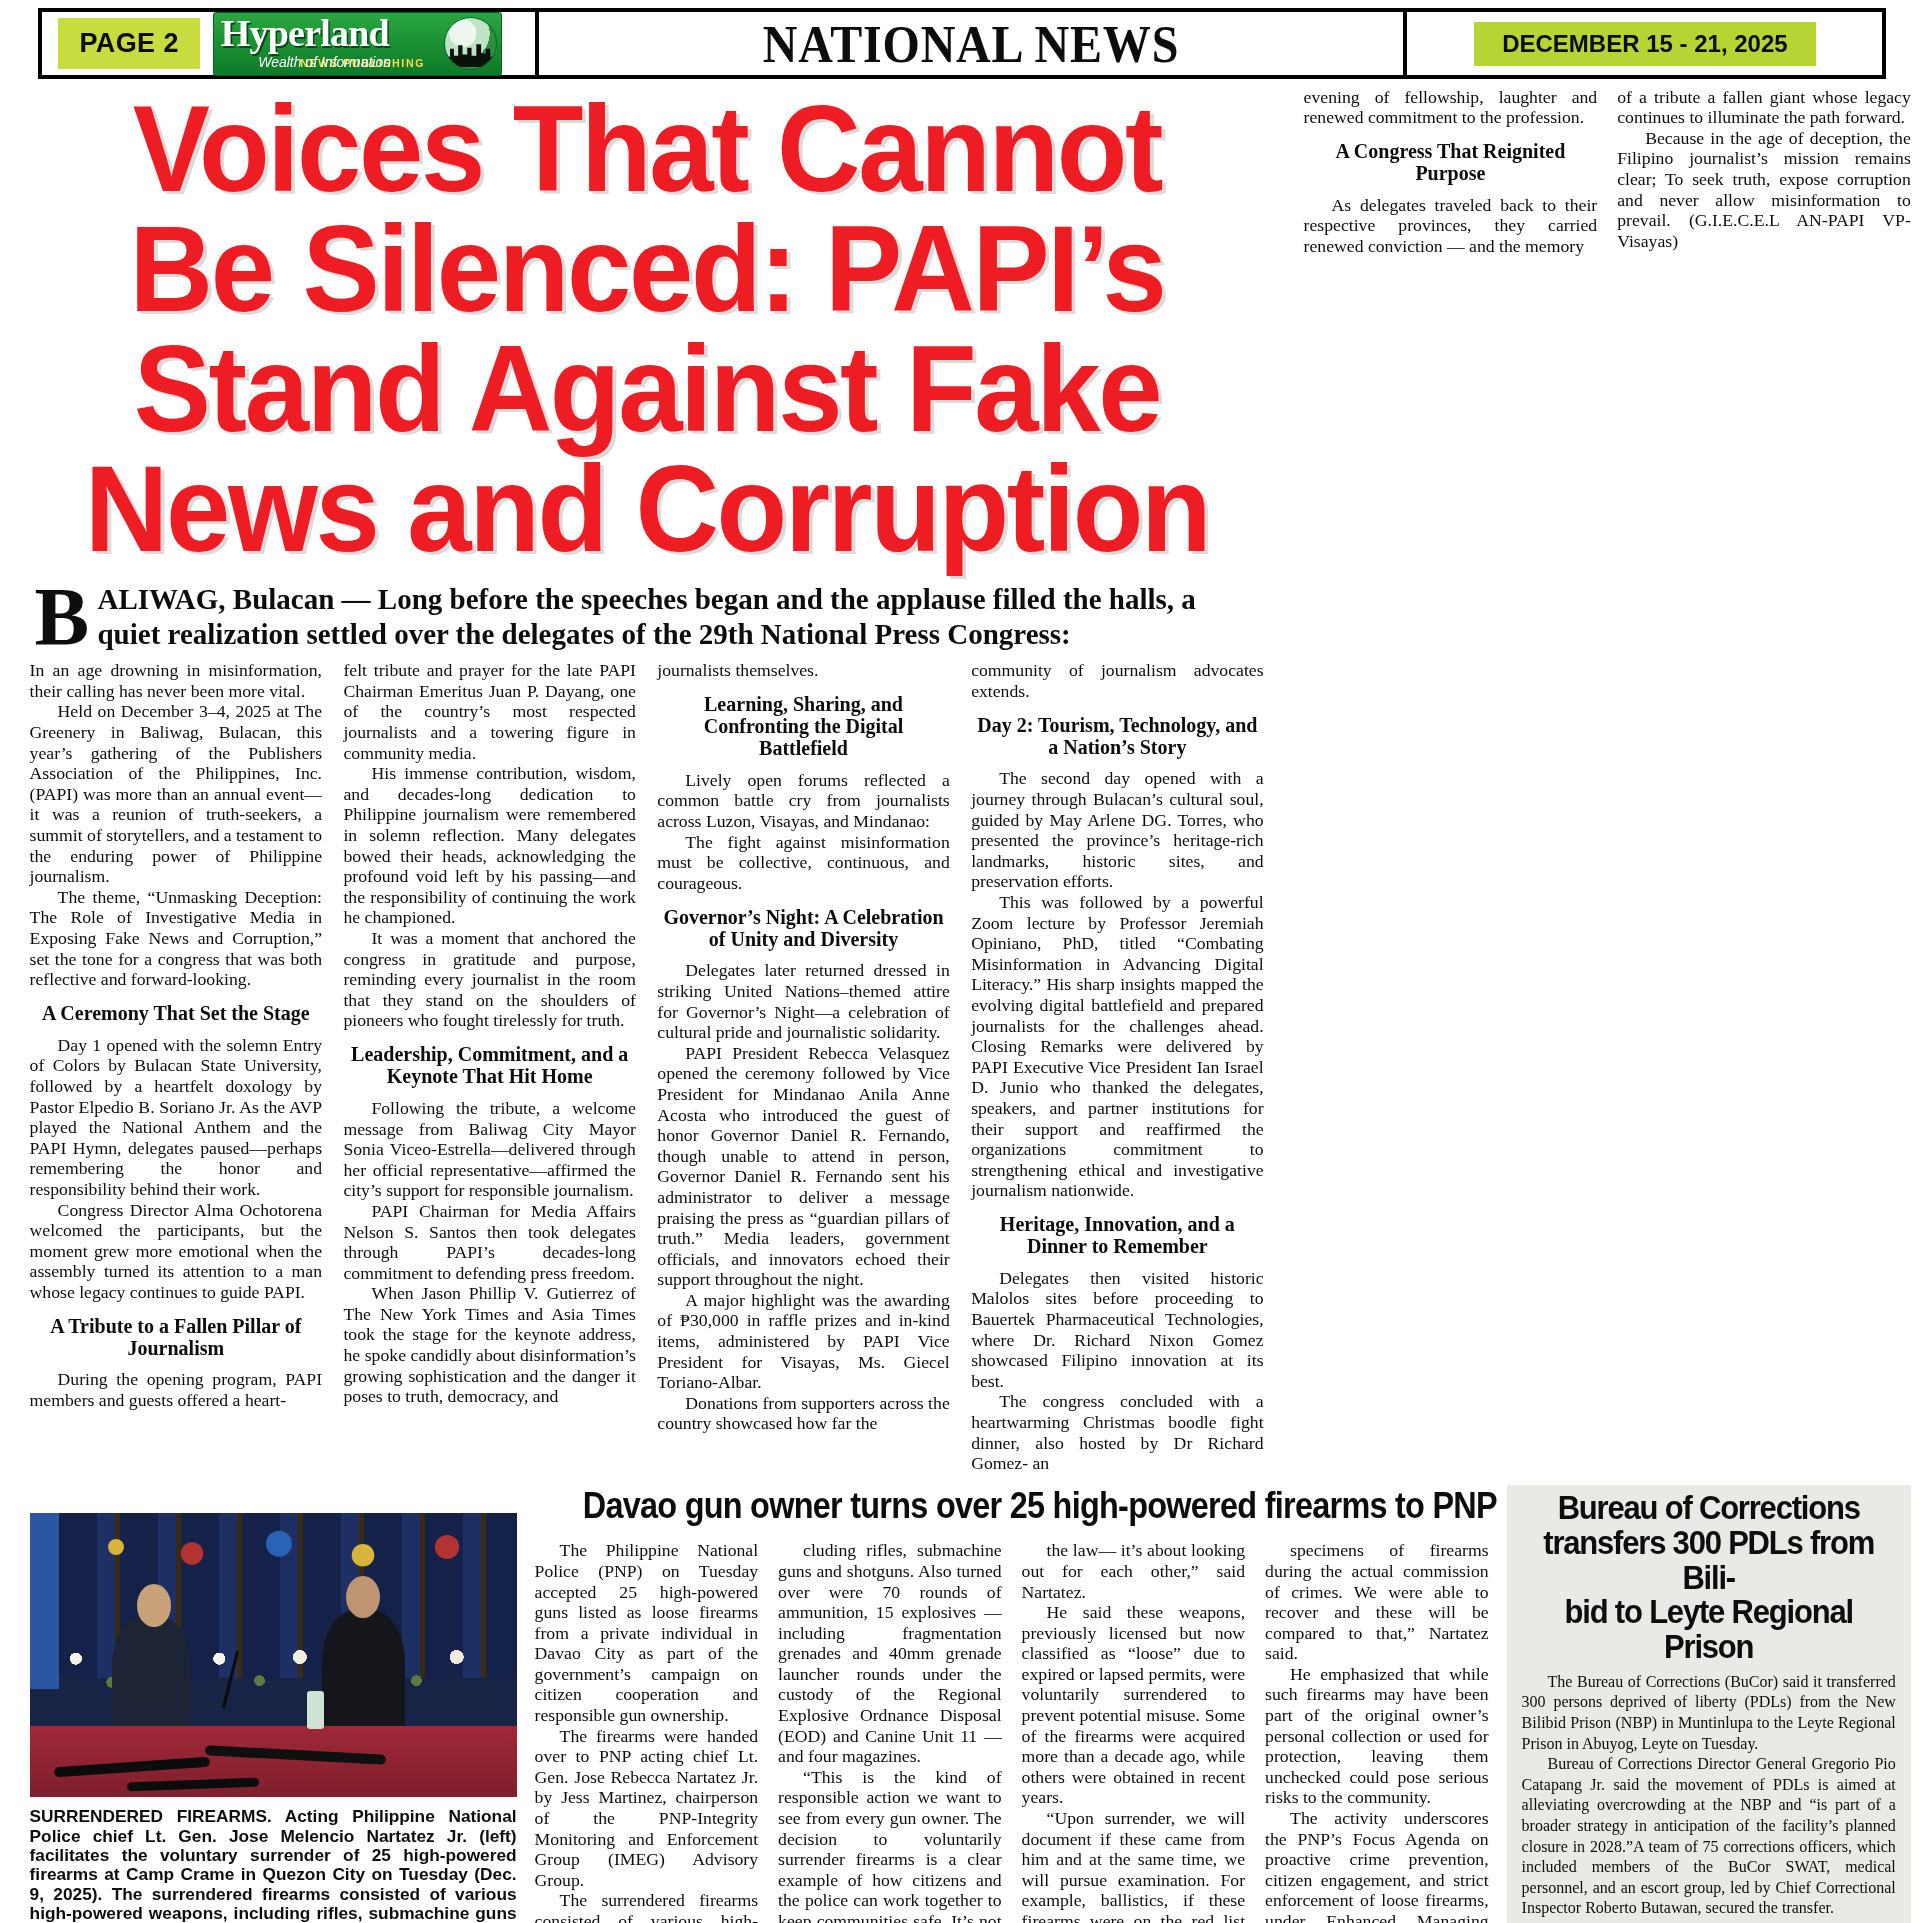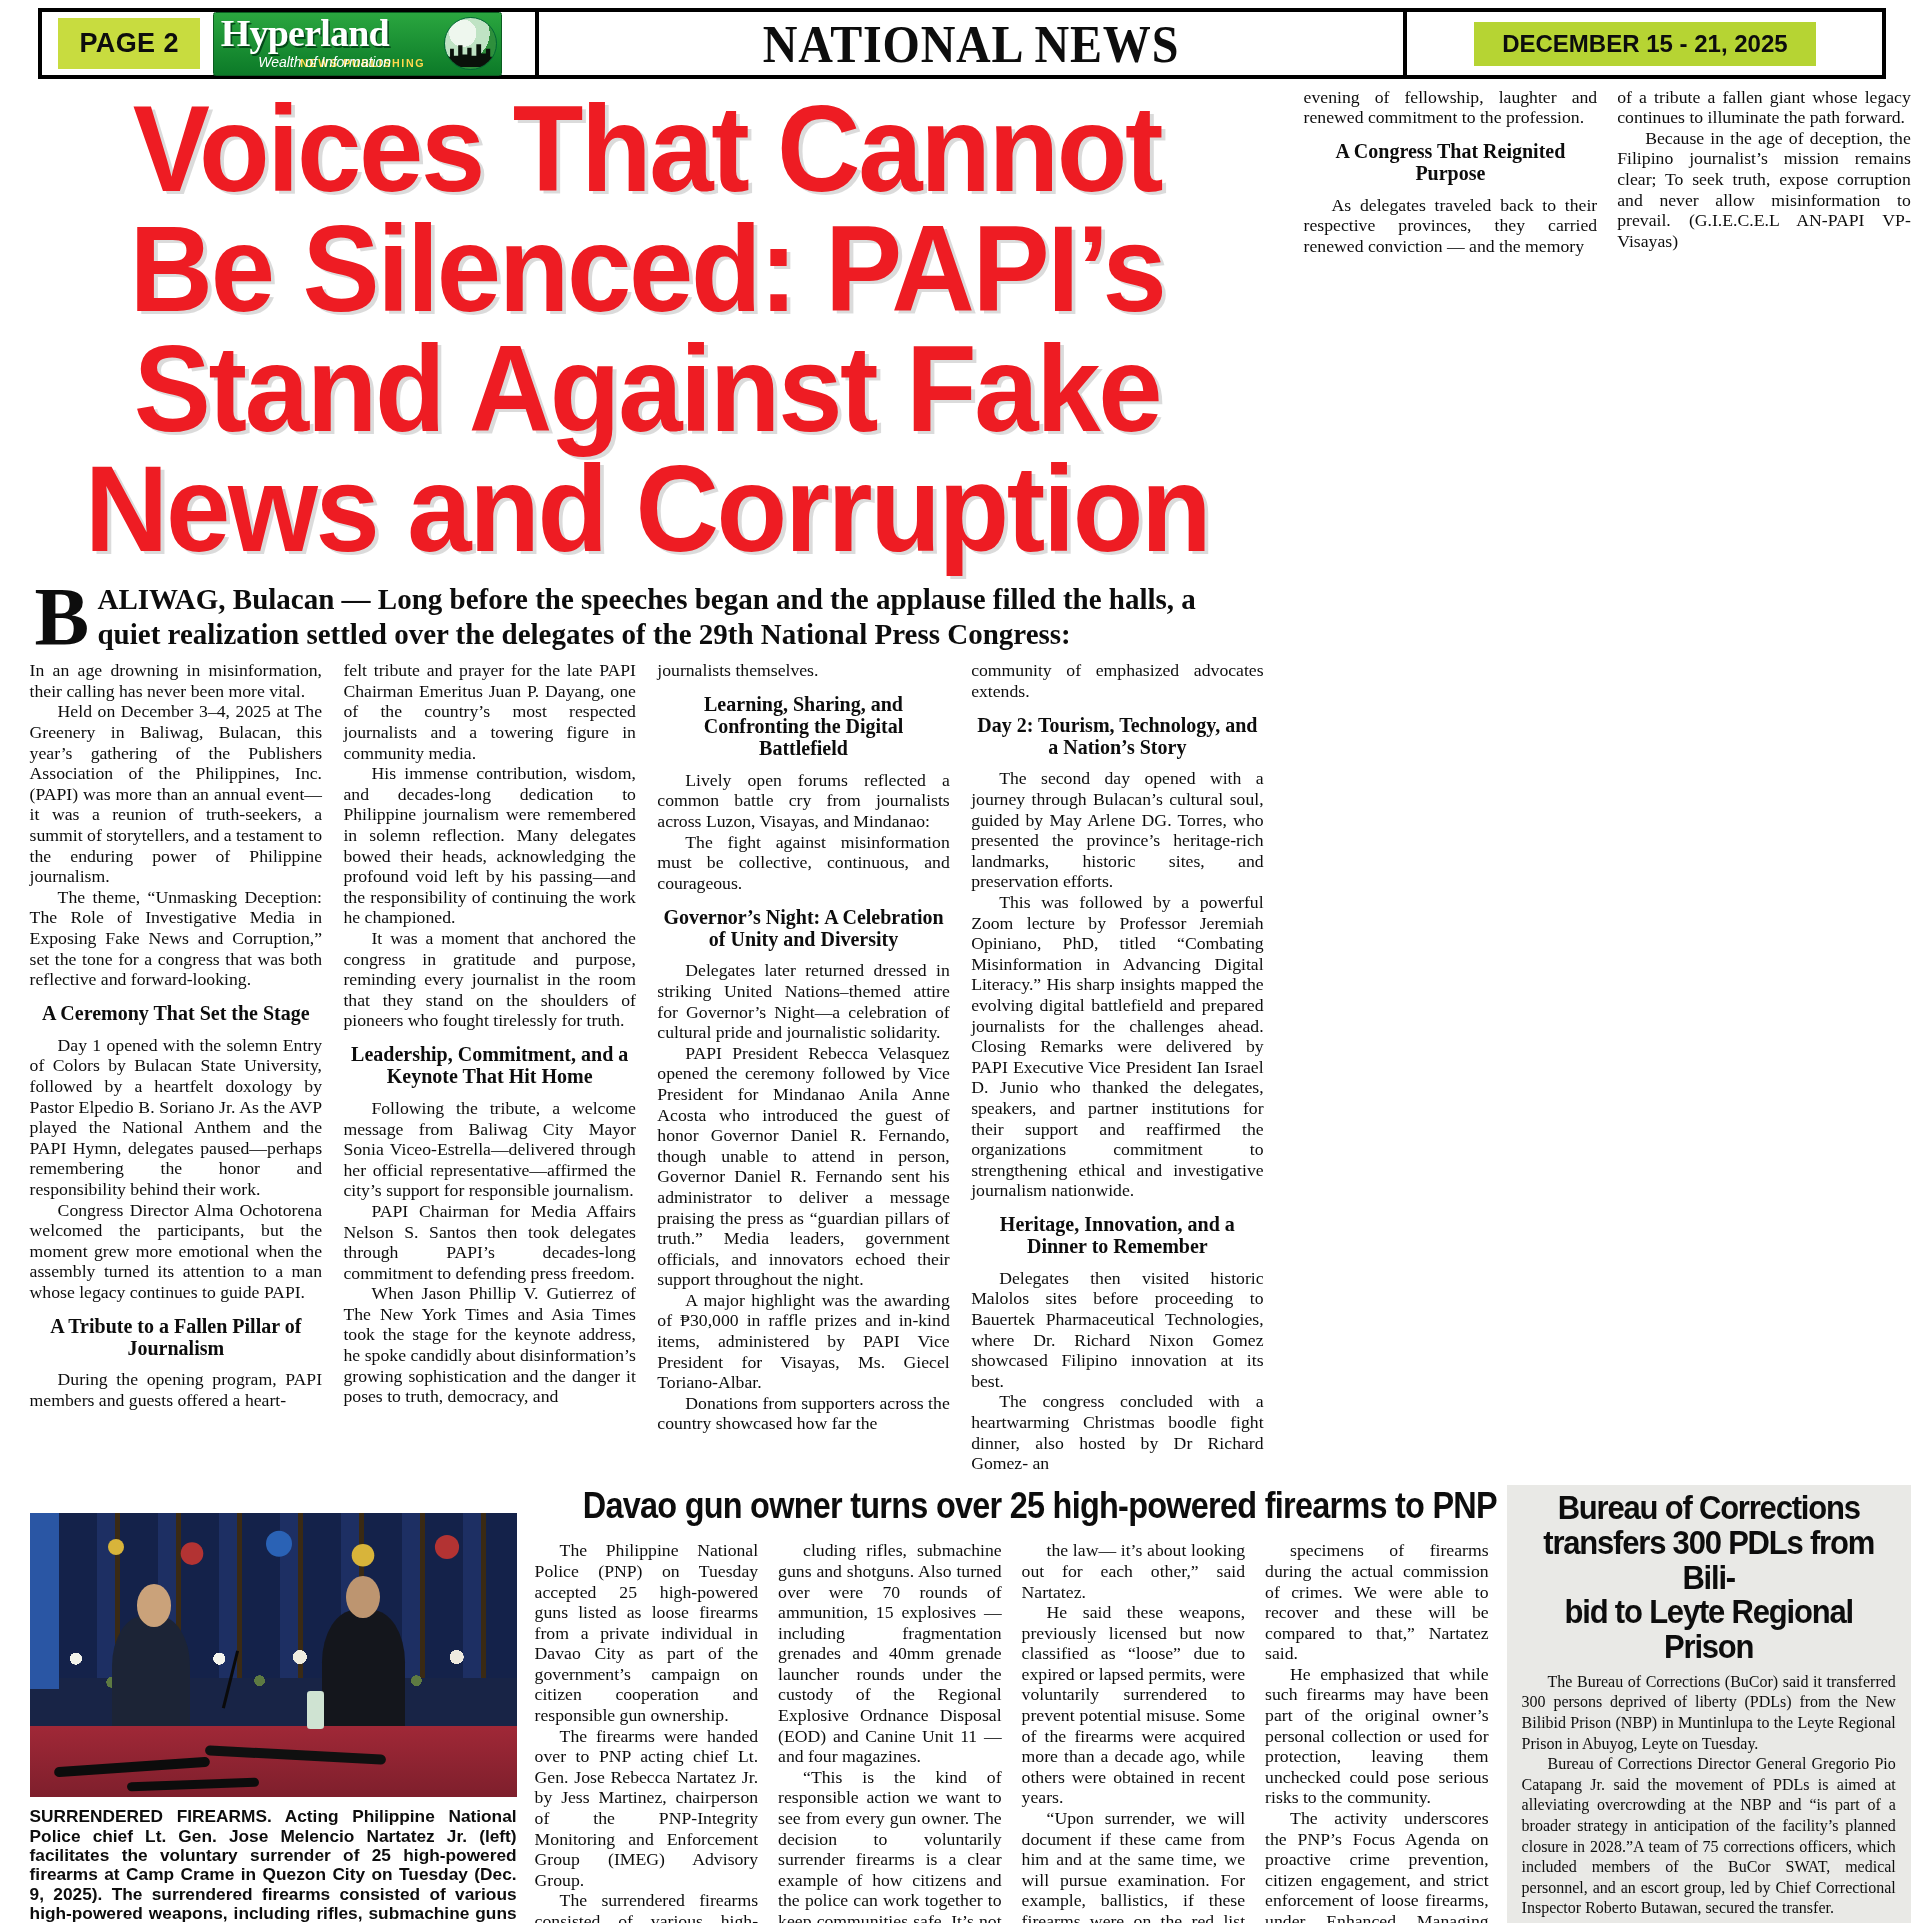--- a/index.html
+++ b/index.html
@@ -237,21 +237,21 @@
             <h4>Learning, Sharing, and Confronting the Digital Battlefield</h4>
             <p>Lively open forums reflected a common battle cry from journalists across Luzon, Visayas, and Mindanao:</p>
             <p>The fight against misinformation must be collective, continuous, and courageous.</p>
             <h4>Governor’s Night: A Celebration of Unity and Diversity</h4>
             <p>Delegates later returned dressed in striking United Nations–themed attire for Governor’s Night—a celebration of cultural pride and journalistic solidarity.</p>
             <p>PAPI President Rebecca Velasquez opened the ceremony followed by Vice President for Mindanao Anila Anne Acosta who introduced the guest of honor Governor Daniel R. Fernando, though unable to attend in person, Governor Daniel R. Fernando sent his administrator to deliver a message praising the press as “guardian pillars of truth.” Media leaders, government officials, and innovators echoed their support throughout the night.</p>
             <p>A major highlight was the awarding of ₱30,000 in raffle prizes and in-kind items, administered by PAPI Vice President for Visayas, Ms. Giecel Toriano-Albar.</p>
             <p>Donations from supporters across the country showcased how far the</p>
           </div>
         <div class="col">
-            <p class="cont">community of emphasized advocates extends.</p>
+            <p class="cont">community of journalism advocates extends.</p>
             <h4>Day 2: Tourism, Technology, and a Nation’s Story</h4>
             <p>The second day opened with a journey through Bulacan’s cultural soul, guided by May Arlene DG. Torres, who presented the province’s heritage-rich landmarks, historic sites, and preservation efforts.</p>
             <p>This was followed by a powerful Zoom lecture by Professor Jeremiah Opiniano, PhD, titled “Combating Misinformation in Advancing Digital Literacy.” His sharp insights mapped the evolving digital battlefield and prepared journalists for the challenges ahead. Closing Remarks were delivered by PAPI Executive Vice President Ian Israel D. Junio who thanked the delegates, speakers, and partner institutions for their support and reaffirmed the organizations commitment to strengthening ethical and investigative journalism nationwide.</p>
             <h4>Heritage, Innovation, and a Dinner to Remember</h4>
             <p>Delegates then visited historic Malolos sites before proceeding to Bauertek Pharmaceutical Technologies, where Dr. Richard Nixon Gomez showcased Filipino innovation at its best.</p>
             <p>The congress concluded with a heartwarming Christmas boodle fight dinner, also hosted by Dr Richard Gomez- an</p>
           </div>
       </div>
     </div>
 

